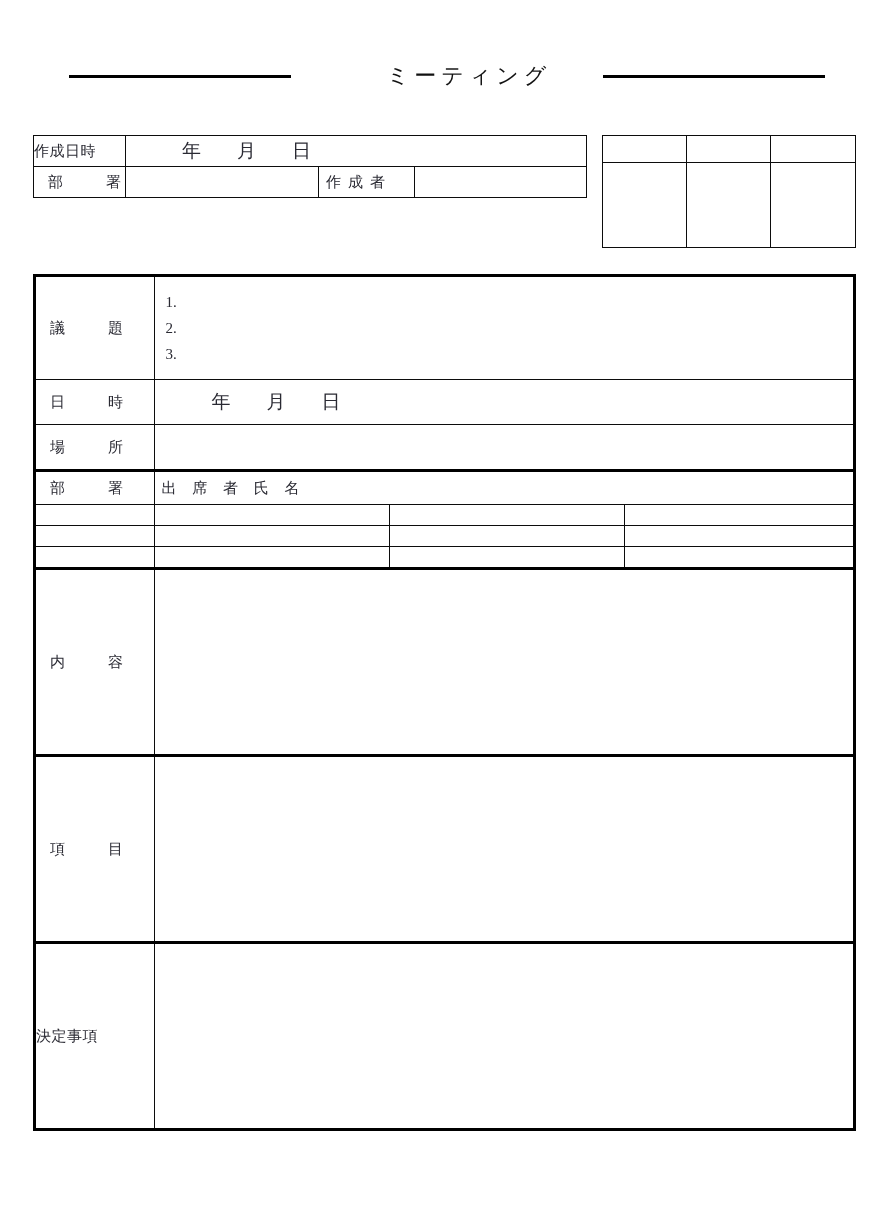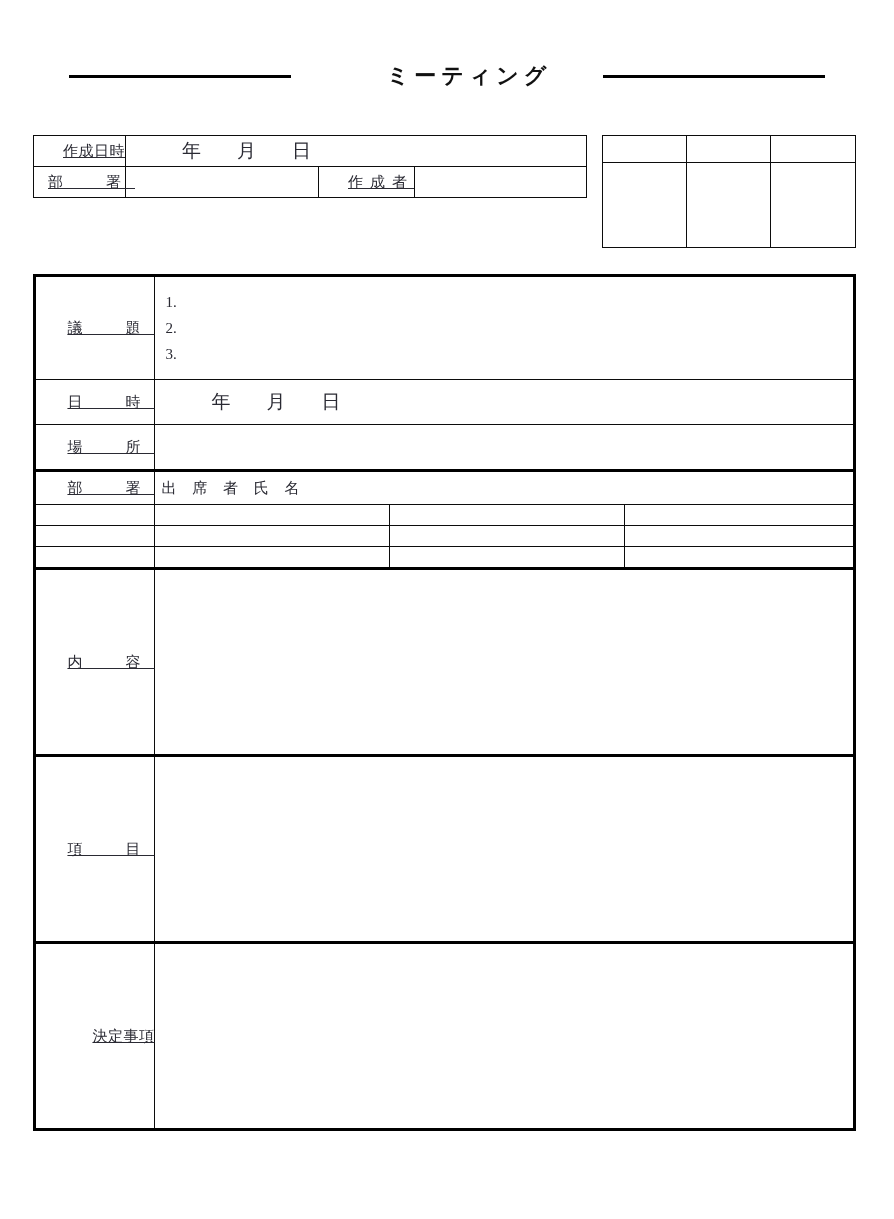--- a/index.html
+++ b/index.html
@@ -30,47 +30,46 @@
   .title-rule {
     width: 222px;
     height: 0;
     border-top: 3px solid #000000;
   }
   .title-rule.left  { margin-right: 52px; }
   .title-rule.right { margin-left: 52px; }
   .doc-title {
     font-family: "DejaVu Sans", "Liberation Sans", sans-serif;
     font-size: 22px;
-    font-weight: 700;
+    font-weight: 400;
     letter-spacing: 5px;
     white-space: nowrap;
     line-height: 1;
     color: #111111;
     margin-left: 44px;
   }
 
   
   table {
     border-collapse: collapse;
     table-layout: fixed;
     background: #ffffff;
   }
   td {
     vertical-align: middle;
     padding: 0;
     background: #ffffff;
   }
 
   .lbl {
-    text-align: right;
+    text-align: left;
     font-size: 15px;
     color: #2a2a33;
     letter-spacing: 0;
     white-space: nowrap;
-    text-decoration: underline;
   }
   
   .spread2 { letter-spacing: 14px; text-indent: 14px; }
   .spread3 { letter-spacing: 7px;  text-indent: 7px; }
   .nospread { letter-spacing: 0.5px; }
 
   
   .hdr-table {
     position: absolute;
     left: 33px;

